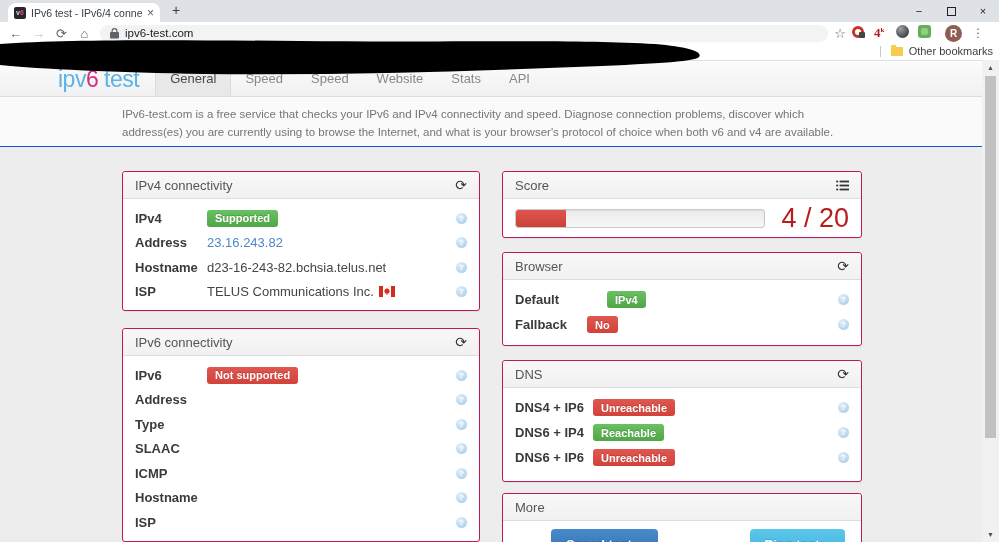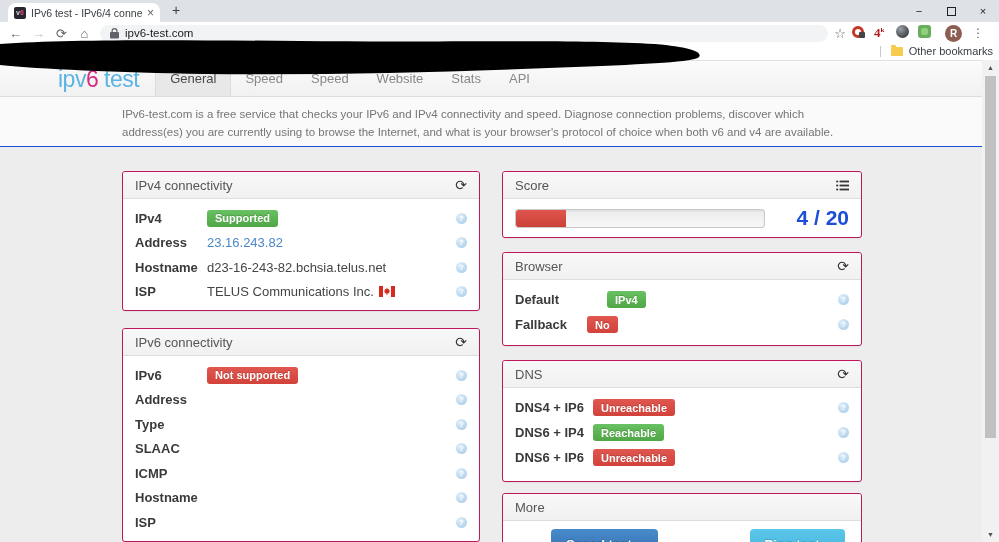--- a/index.html
+++ b/index.html
@@ -93,21 +93,21 @@
   .info { margin-left:auto; width:11px; height:11px; border-radius:50%;
     background:radial-gradient(circle at 35% 28%, #ddeefb, #a5c9e6); color:#fff; font-size:8px;
     line-height:11px; text-align:center; font-weight:bold; flex:0 0 auto; }
   .flag { margin-left:5px; }
 
   
   .score-body { display:flex; align-items:center; padding:0 12px; height:38px; }
   .track { width:250px; height:19px; border:1px solid #c9c9c9; border-radius:3px;
     background:linear-gradient(#ececec,#f7f7f7); box-shadow:inset 0 1px 2px rgba(0,0,0,0.08); overflow:hidden; }
   .fill { height:100%; background:linear-gradient(#e0564e,#ca4138); border-radius:2px 0 0 2px; }
-  .score-text { margin-left:auto; font-size:21px; color:#1d4ed8;font-weight:bold; }
+  .score-text { margin-left:auto; font-size:27px; color:#b91c1c; }
 
   
   .list-icon svg, .lock-svg { display:block; }
 
   
   .more-body { display:flex; padding-top:8px; }
   .btn { font-size:13px; font-weight:bold; color:#fff; border-radius:4px; padding:8px 15px;
     text-shadow:0 -1px 0 rgba(0,0,0,0.15); white-space:nowrap; }
   .btn-speed { margin-left:48px; background:linear-gradient(#478bcb,#3569ac); }
   .btn-ping { margin-left:92px; background:linear-gradient(#5cc6ea,#3fb2dd); }

